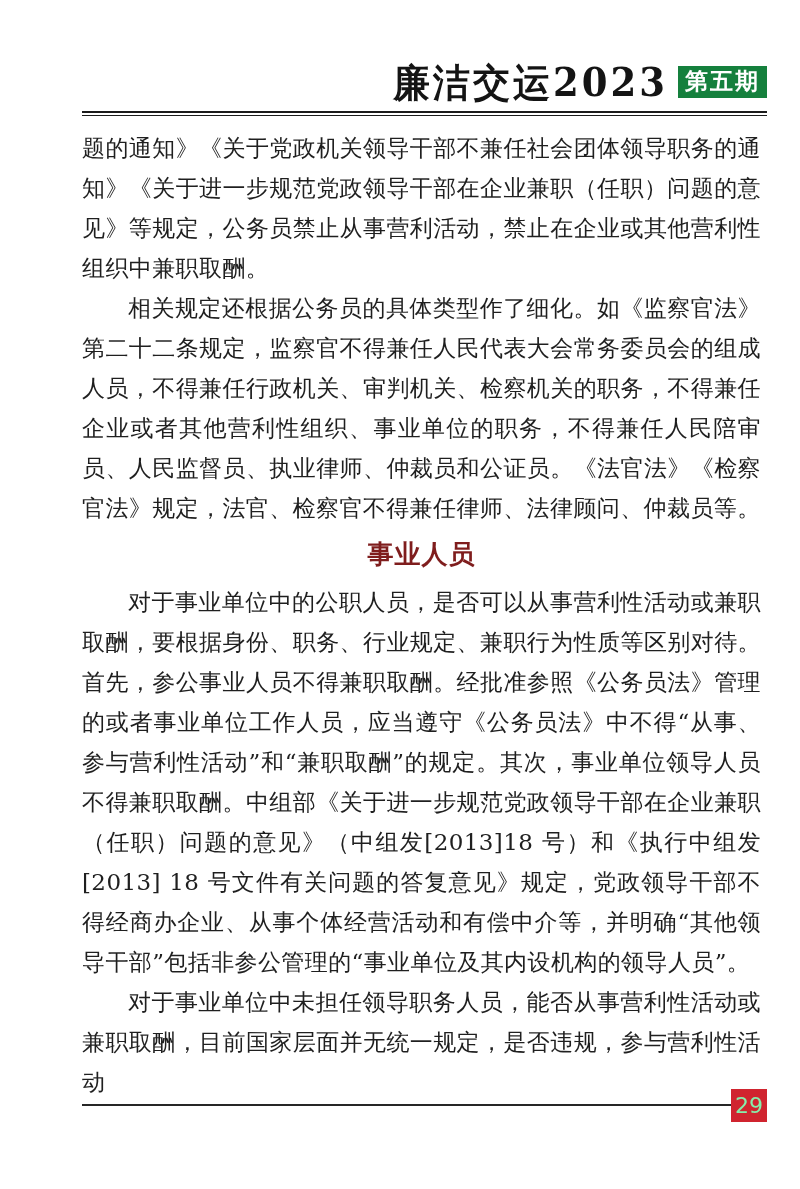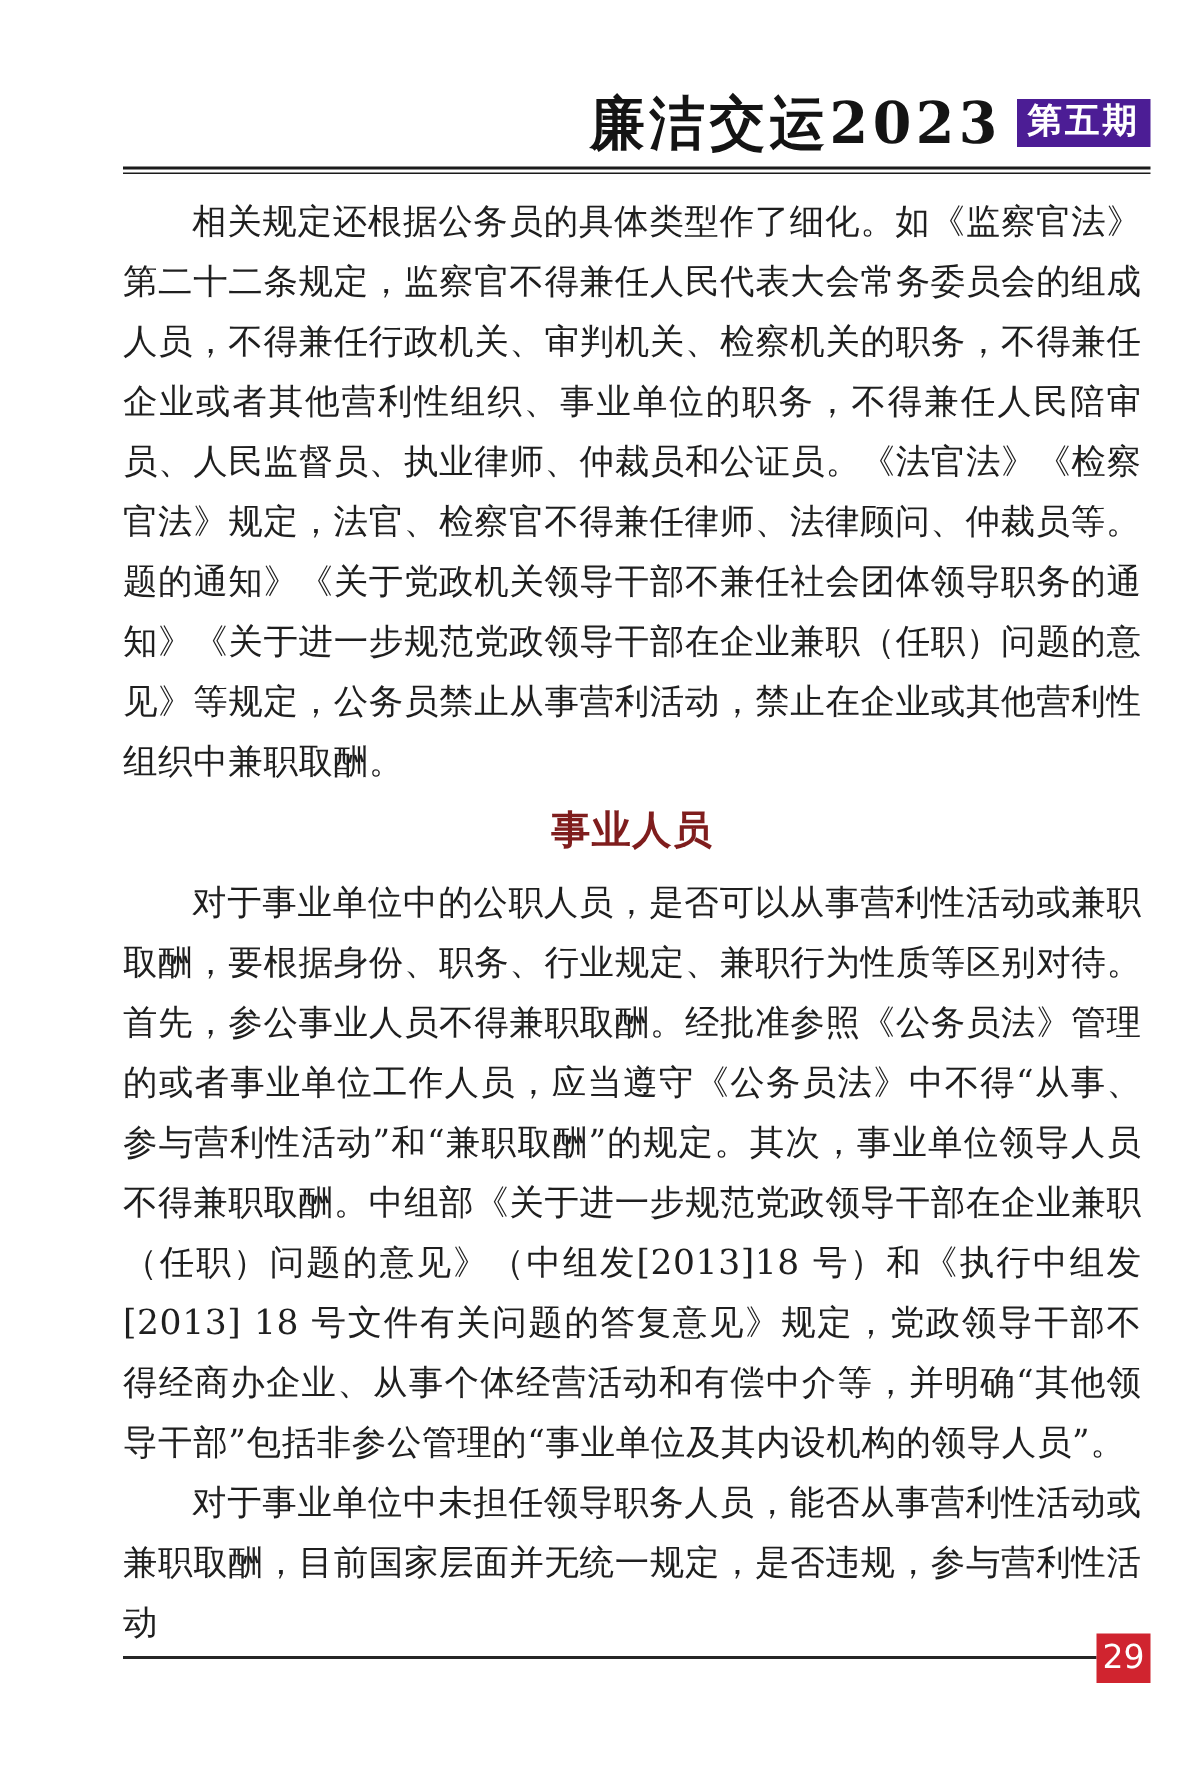--- a/index.html
+++ b/index.html
@@ -101,40 +101,40 @@
     border-top: 2px solid #262626;
   }
   .page-number-badge {
     width: 36px;
     height: 33px;
     display: flex;
     align-items: center;
     justify-content: center;
     font-family: "DejaVu Sans", sans-serif;
     font-size: 22px;
-    color: #ffffff;
+    color: #86efac;
     letter-spacing: 0;
   }
 </style>
 </head>
 <body>
 
 <div class="page">
 
   <header class="masthead">
     <div class="masthead-row">
       <span class="journal-title">廉洁交运2023</span>
-      <span class="issue-badge" style="background-color: #4c1d95;">第五期</span>
+      <span class="issue-badge" style="background-color: #15803d;">第五期</span>
     </div>
     <div class="header-rule"></div>
   </header>
 
   <main class="body-text">
+    <p class="para">题的通知》《关于党政机关领导干部不兼任社会团体领导职务的通知》《关于进一步规范党政领导干部在企业兼职（任职）问题的意见》等规定，公务员禁止从事营利活动，禁止在企业或其他营利性组织中兼职取酬。</p>
     <p class="para indent">相关规定还根据公务员的具体类型作了细化。如《监察官法》第二十二条规定，监察官不得兼任人民代表大会常务委员会的组成人员，不得兼任行政机关、审判机关、检察机关的职务，不得兼任企业或者其他营利性组织、事业单位的职务，不得兼任人民陪审员、人民监督员、执业律师、仲裁员和公证员。《法官法》《检察官法》规定，法官、检察官不得兼任律师、法律顾问、仲裁员等。</p>
-    <p class="para">题的通知》《关于党政机关领导干部不兼任社会团体领导职务的通知》《关于进一步规范党政领导干部在企业兼职（任职）问题的意见》等规定，公务员禁止从事营利活动，禁止在企业或其他营利性组织中兼职取酬。</p>
     <h2 class="section-heading">事业人员</h2>
     <p class="para indent">对于事业单位中的公职人员，是否可以从事营利性活动或兼职取酬，要根据身份、职务、行业规定、兼职行为性质等区别对待。首先，参公事业人员不得兼职取酬。经批准参照《公务员法》管理的或者事业单位工作人员，应当遵守《公务员法》中不得“从事、参与营利性活动”和“兼职取酬”的规定。其次，事业单位领导人员不得兼职取酬。中组部《关于进一步规范党政领导干部在企业兼职（任职）问题的意见》（中组发[2013]18 号）和《执行中组发[2013] 18 号文件有关问题的答复意见》规定，党政领导干部不得经商办企业、从事个体经营活动和有偿中介等，并明确“其他领导干部”包括非参公管理的“事业单位及其内设机构的领导人员”。</p>
     <p class="para indent">对于事业单位中未担任领导职务人员，能否从事营利性活动或兼职取酬，目前国家层面并无统一规定，是否违规，参与营利性活动</p>
   </main>
 
   <footer class="page-footer">
     <div class="footer-rule"></div>
     <div class="page-number-badge" style="background-color: rgb(208, 36, 47);">29</div>
   </footer>
 

